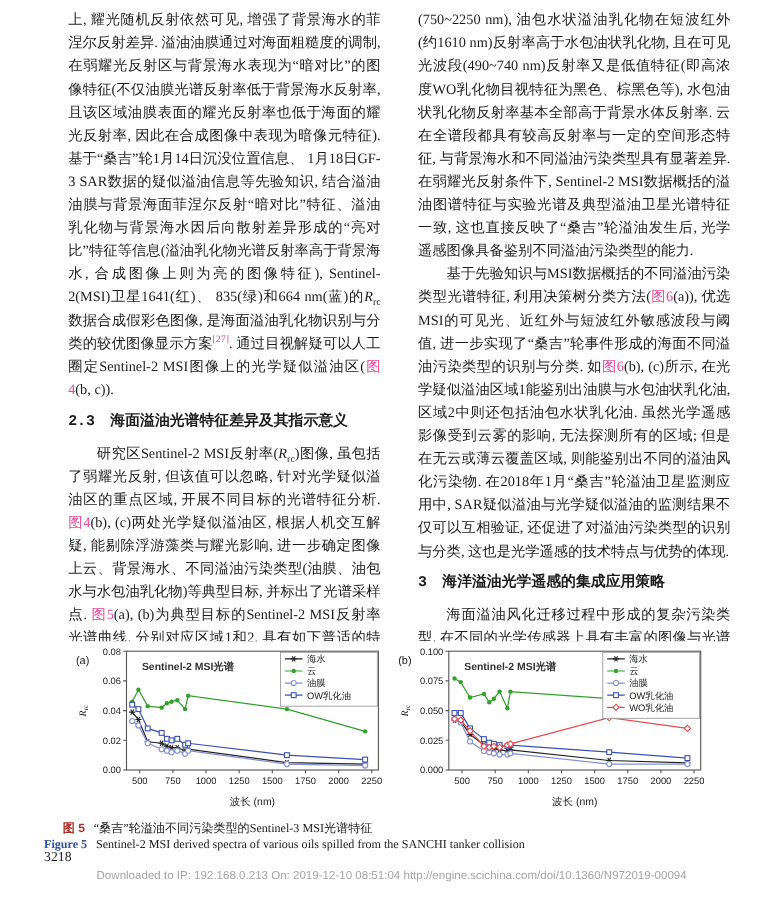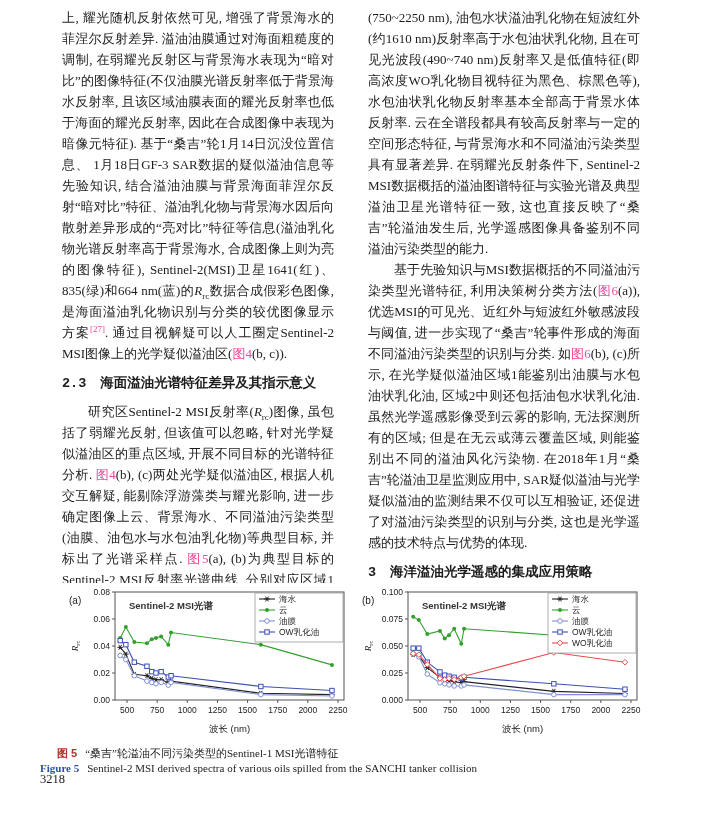--- a/index.html
+++ b/index.html
@@ -1,17 +1,17 @@
 <!DOCTYPE html>
 <html><head>
 <meta charset="utf-8">
 <style>
   html,body{margin:0;padding:0;background:#ffffff;width:712px;height:821px;overflow:hidden;}
   body{font-family:"Liberation Serif","DejaVu Serif",serif;color:#1c1c1c;position:relative;}
-  .text-columns{display:flex;gap:34px;padding:7px 72px 0 62px;height:576px;overflow:hidden;}
+  .text-columns{display:flex;gap:34px;padding:7px 48px 0 62px;height:576px;overflow:hidden;}
   .col{width:293px;font-size:13px;line-height:21px;text-align:justify;}
   .para{margin:0;}
   .para.indent{text-indent:2em;}
   .ref{color:#ec4899;}
   sup.ref{font-size:9px;line-height:0;}
   .var{font-style:italic;}
   sub{font-size:9px;line-height:0;}
   .heading{font-weight:bold;font-size:13.5px;margin:9px 0 7px 0;font-family:Liberation Mono, monospace;text-align:left;}
   .heading .num{margin-right:14px;}
   .figure{position:absolute;left:0;right:0;top:584px;}
@@ -321,23 +321,24 @@
           <rect x="197.8" y="45.8" width="4.4" height="4.4" fill="#fff" stroke="#3c4fb5" stroke-width="1"></rect>
           <text x="212" y="51" font-size="8.5" fill="#222" font-family="Liberation Sans, sans-serif">OW乳化油</text>
           <line x1="192" y1="59" x2="208" y2="59" stroke="#e84c4c" stroke-width="1.1"></line>
           <path d="M200 56.2L202.8 59L200 61.8L197.2 59Z" fill="#fff" stroke="#e84c4c" stroke-width="1"></path>
           <text x="212" y="62" font-size="8.5" fill="#222" font-family="Liberation Sans, sans-serif">WO乳化油</text>
         </g>
       </svg>
   </div>
   <div class="caption">
     <div class="cap-line">
-      <span class="cap-label-cn">图 5</span><span>“桑吉”轮溢油不同污染类型的Sentinel-1 MSI光谱特征</span>
+      <span class="cap-label-cn">图 5</span><span>“桑吉”轮溢油不同污染类型的Sentinel-3 MSI光谱特征</span>
     </div>
     <div class="cap-line">
       <span class="cap-label-en">Figure 5</span><span>Sentinel-2 MSI derived spectra of various oils spilled from the SANCHI tanker collision</span>
     </div>
   </div>
 </div>
 
 <div class="footer">
   <div class="page-num">3218</div>
+  <div class="watermark">Downloaded to IP: 192.168.0.213 On: 2019-12-10 08:51:04 http://engine.scichina.com/doi/10.1360/N972019-00094</div>
 </div>
 
 </body></html>

